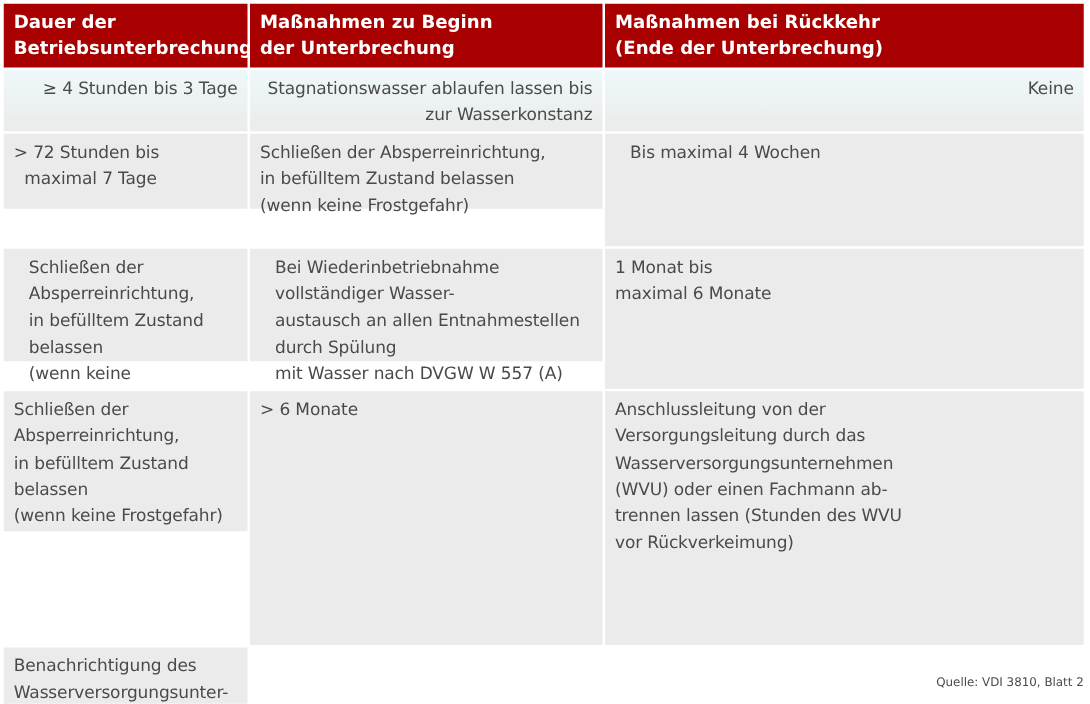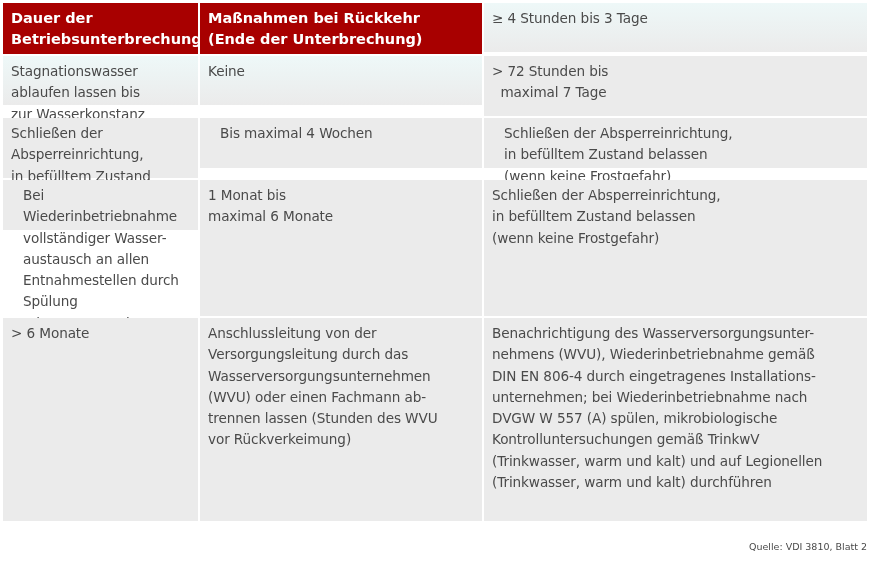--- a/index.html
+++ b/index.html
@@ -41,43 +41,46 @@
       color: #4a4a4a;
       font-size: 13.6px;
       line-height: 21.3px;
       padding: 5px 8px 0 8px;
       box-sizing: border-box;
       white-space: pre-line;
       letter-spacing: -0.1px;
     }
     .row-1 .cell, .cell.r1 {
       background: linear-gradient(to bottom, #eef8f8 0%, #ebebeb 100%);
+      text-align: right;
     }
     .cell.r1 { height: 49px; }
     .cell.r2 { height: 60px; }
-    .cell.r3 { height: 50px; padding-left: 20px; }
-    .cell.r4 { height: 136px; }
+    .cell.r3 { height: 90px; padding-left: 20px; }
+    .cell.r4 { height: 112px; }
     .cell.r5 { height: 203px; }
     .source {
       position: absolute;
       right: 5px;
       top: 541px;
       font-size: 9.5px;
       color: #4a4a4a;
       font-family: "DejaVu Sans", sans-serif;
       text-align: right;
     }
   </style>
 </head>
 <body>
 
 <div class="table">
 
   <div class="hcell" style="white-space:pre-line">Dauer der
 Betriebsunterbrechung</div>
+  <div class="hcell" style="white-space:pre-line">Maßnahmen zu Beginn
+der Unterbrechung</div>
   <div class="hcell" style="white-space:pre-line">Maßnahmen bei Rückkehr
 (Ende der Unterbrechung)</div>
 
   <div class="cell r1">≥ 4 Stunden bis 3 Tage</div>
   <div class="cell r1">Stagnationswasser ablaufen lassen bis
 zur Wasserkonstanz</div>
   <div class="cell r1">Keine</div>
 
   <div class="cell r2" style="white-space:pre-wrap">&gt; 72 Stunden bis
   maximal 7 Tage</div>

